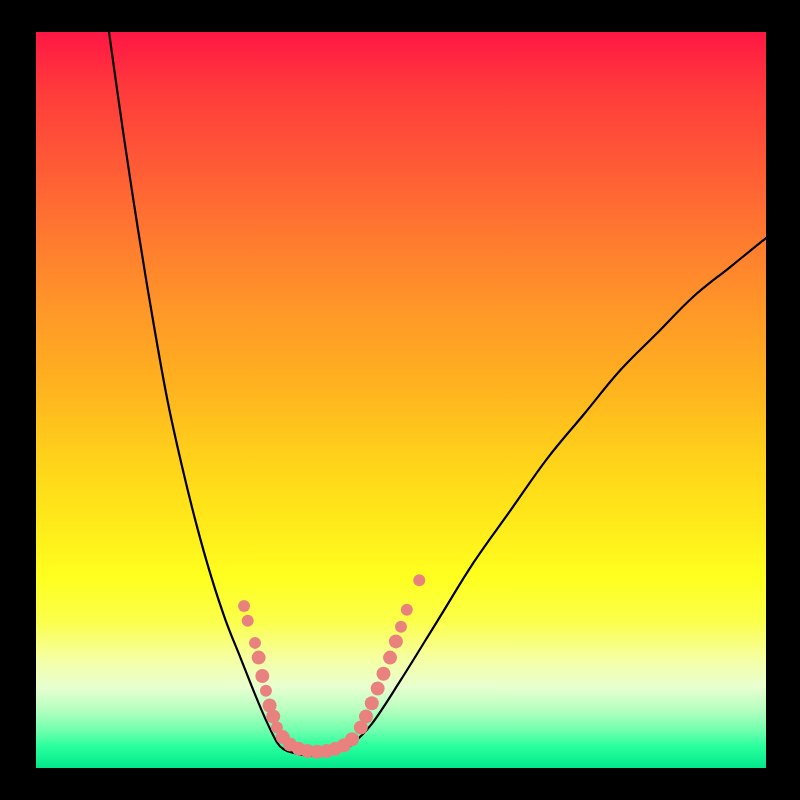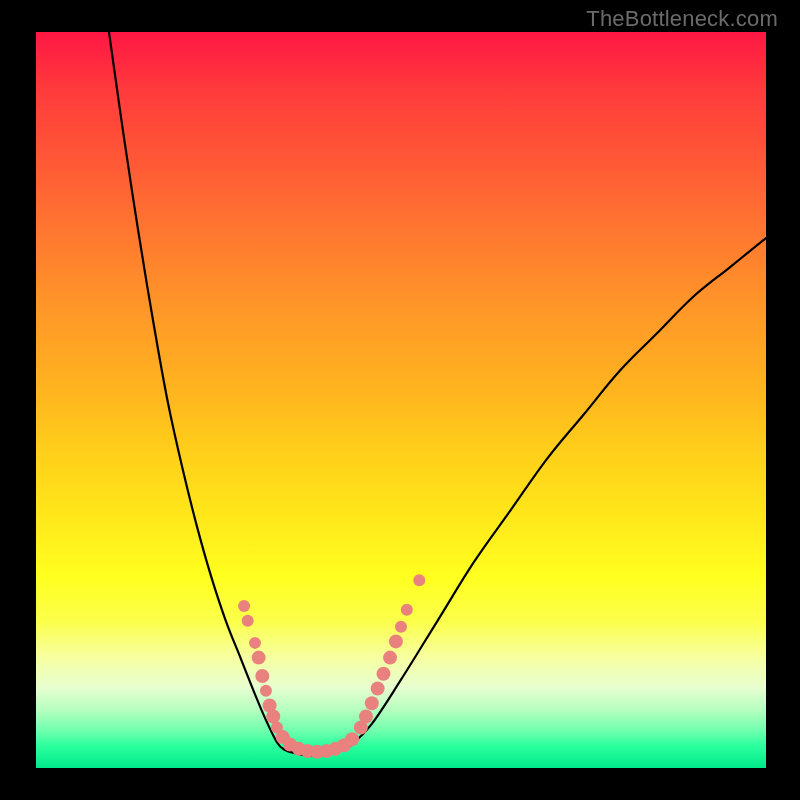--- a/index.html
+++ b/index.html
@@ -57,21 +57,20 @@
   svg.curve {
     position: absolute;
     top: 0;
     left: 0;
   }
 </style>
 </head>
 <body>
 
 <div class="frame">
-  <div class="watermark">TheBottleneck.com</div>
   <div class="plot">
     <svg class="curve" width="730" height="736" viewBox="0 0 730 736">
       <path id="curve-path" fill="none" stroke-width="2.2" stroke-linecap="round" stroke-linejoin="round" d="M 73.00 0.00 C 75.63 18.55, 82.34 67.27, 87.60 103.04 C 92.86 138.81, 96.94 165.60, 102.20 198.72 C 107.46 231.84, 111.54 256.57, 116.80 287.04 C 122.06 317.51, 126.14 341.50, 131.40 368.00 C 136.66 394.50, 140.74 411.72, 146.00 434.24 C 151.26 456.76, 155.34 473.25, 160.60 493.12 C 165.86 512.99, 169.94 527.42, 175.20 544.64 C 180.46 561.86, 184.54 574.23, 189.80 588.80 C 195.06 603.37, 199.14 612.35, 204.40 625.60 C 209.66 638.85, 214.40 651.14, 219.00 662.40 C 223.60 673.66, 226.01 679.55, 229.95 688.16 C 233.89 696.77, 237.62 704.94, 240.90 710.24 C 244.19 715.54, 244.92 715.61, 248.20 717.60 C 251.49 719.59, 255.21 720.22, 259.15 721.28 C 263.09 722.34, 266.16 723.09, 270.10 723.49 C 274.04 723.89, 277.11 723.75, 281.05 723.49 C 284.99 723.22, 288.06 722.81, 292.00 722.02 C 295.94 721.22, 299.01 720.53, 302.95 719.07 C 306.89 717.61, 307.99 718.82, 313.90 713.92 C 319.81 709.02, 326.60 703.76, 335.80 691.84 C 345.00 679.92, 353.17 666.23, 365.00 647.68 C 376.83 629.13, 388.36 610.00, 401.50 588.80 C 414.64 567.60, 424.86 549.79, 438.00 529.92 C 451.14 510.05, 461.36 496.95, 474.50 478.40 C 487.64 459.85, 497.86 444.10, 511.00 426.88 C 524.14 409.66, 534.36 398.62, 547.50 382.72 C 560.64 366.82, 570.86 353.13, 584.00 338.56 C 597.14 323.99, 607.36 315.01, 620.50 301.76 C 633.64 288.51, 643.86 276.88, 657.00 264.96 C 670.14 253.04, 680.36 246.12, 693.50 235.52 C 706.64 224.92, 723.43 211.38, 730.00 206.08" stroke="#000000"></path>
       <g id="markers-group">
           <circle cx="208.05" cy="574.08" r="6.0" fill="#e9827f" stroke="#d46a67" stroke-width="0"></circle>
           <circle cx="211.70" cy="588.80" r="6.0" fill="#e9827f" stroke="#d46a67" stroke-width="0"></circle>
           <circle cx="219.00" cy="610.88" r="6.0" fill="#e9827f" stroke="#d46a67" stroke-width="0"></circle>
           <circle cx="222.65" cy="625.60" r="7.0" fill="#e9827f" stroke="#d46a67" stroke-width="0"></circle>
           <circle cx="226.30" cy="644.00" r="7.0" fill="#e9827f" stroke="#d46a67" stroke-width="0"></circle>
           <circle cx="229.95" cy="658.72" r="6.0" fill="#e9827f" stroke="#d46a67" stroke-width="0"></circle>

